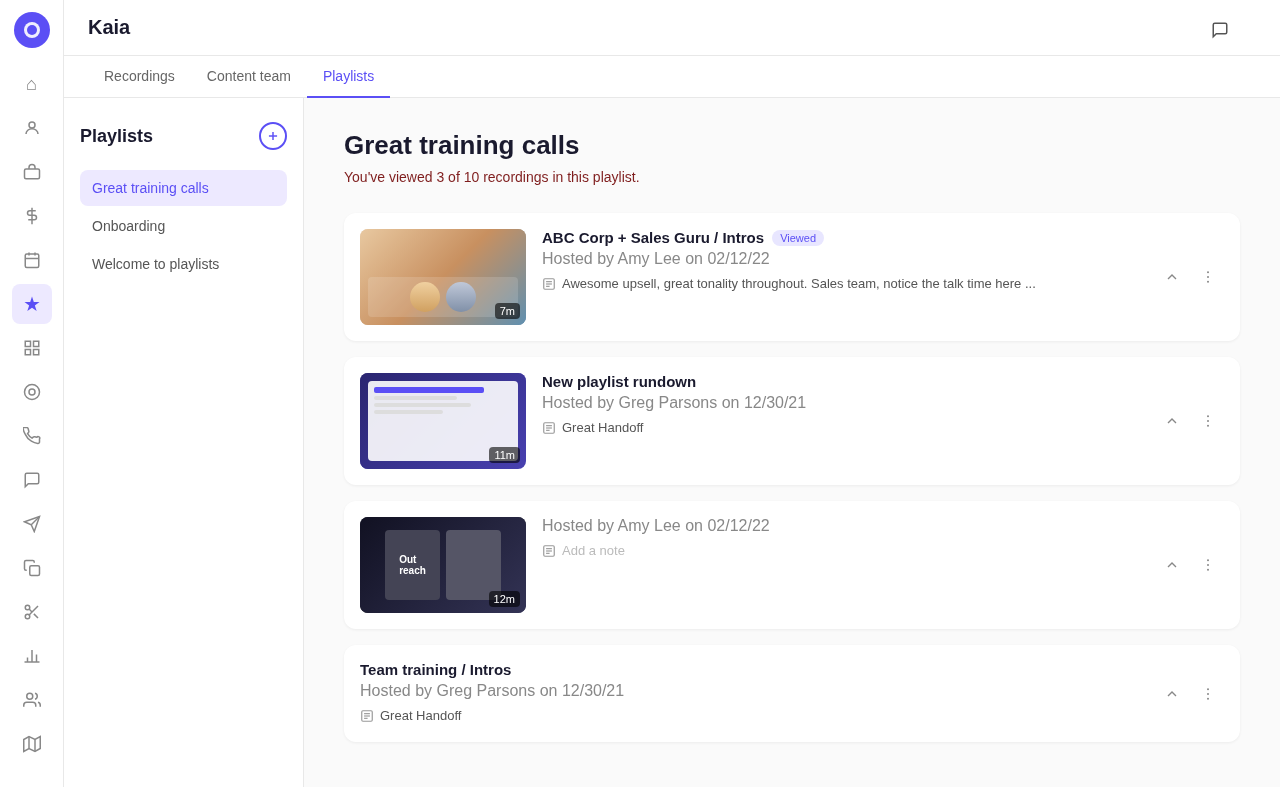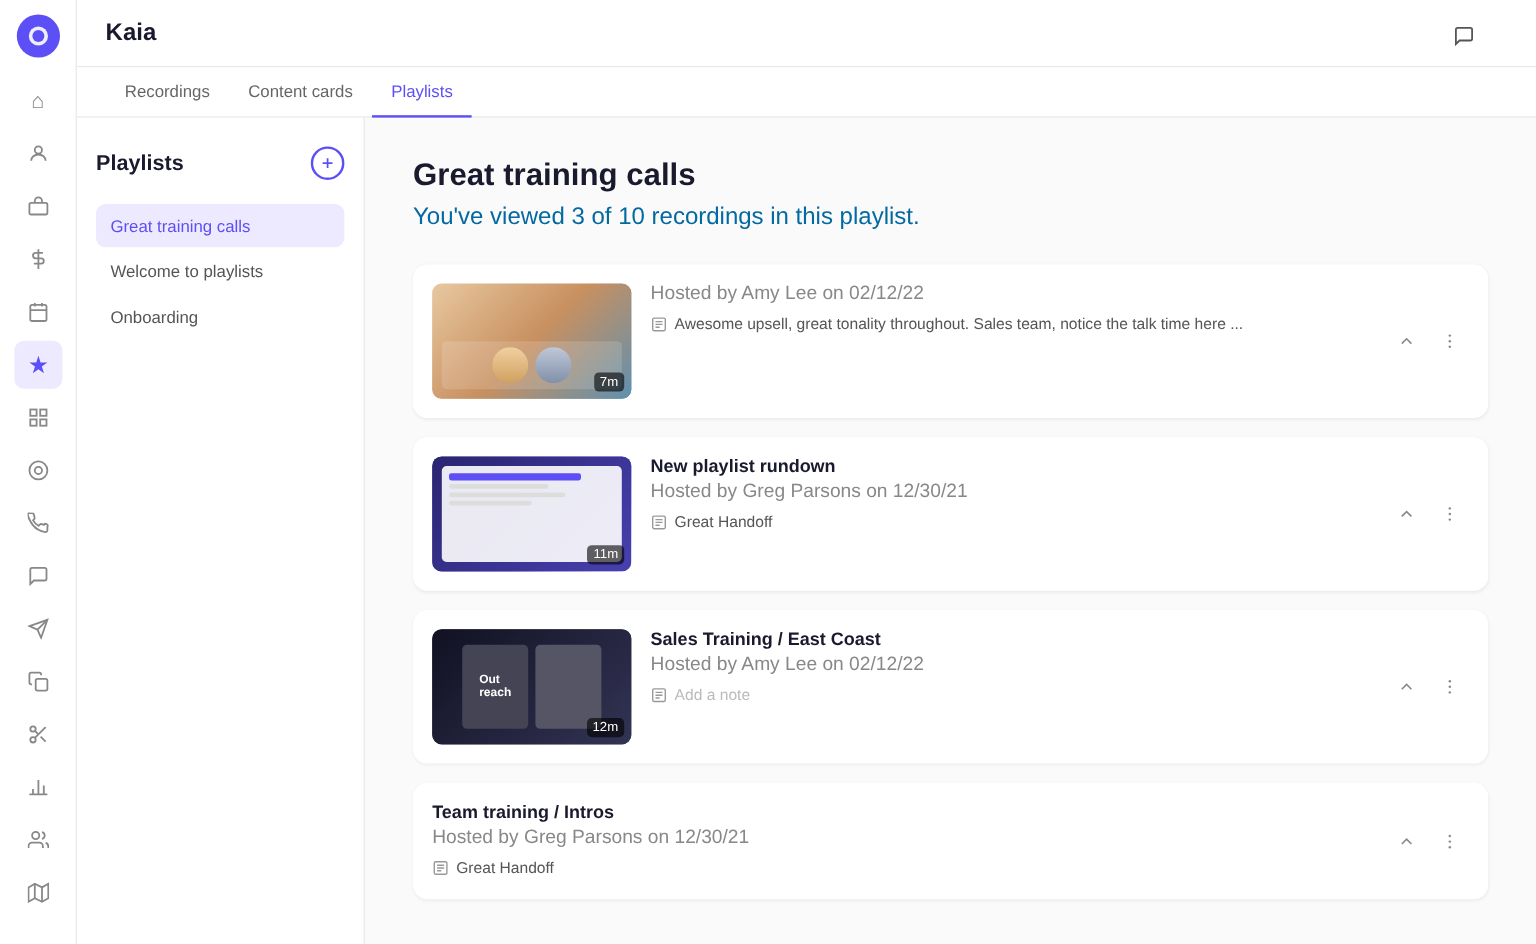--- a/index.html
+++ b/index.html
@@ -170,22 +170,22 @@
       padding: 32px 40px;
       background: #fafafa;
     }
     .playlist-content-title {
       font-size: 26px;
       font-weight: 700;
       color: #1a1a2e;
       margin-bottom: 8px;
     }
     .playlist-subtitle {
-      font-size: 20px;
-      color: #0369a1;
+      font-size: 14px;
+      color: #7f1d1d;
       margin-bottom: 28px;
     }
 
     
     .recording-item {
       background: #fff;
       border-radius: 12px;
       padding: 16px;
       margin-bottom: 16px;
       display: flex;
@@ -438,39 +438,39 @@
             <rect x="14" y="14" width="7" height="7"></rect>
         </svg>
       </button>
       <button class="new-call-btn">+ Kaia</button>
       <button class="lightning-btn">⚡</button>
     </div>
   </header>
 
   <div class="tabs-row">
     <div class="tab">Recordings</div>
-    <div class="tab">Content cards</div>
+    <div class="tab">Content team</div>
     <div class="tab active">Playlists</div>
   </div>
 
   <div class="body-area">
 
     <aside class="playlists-sidebar">
       <div class="playlists-sidebar-header">
         <span class="playlists-sidebar-title">Playlists</span>
         <button class="add-playlist-btn">
           <svg width="14" height="14" viewBox="0 0 24 24" fill="none" stroke="#5b4ff5" stroke-width="2.5">
             <line x1="12" y1="5" x2="12" y2="19"></line>
               <line x1="5" y1="12" x2="19" y2="12"></line>
           </svg>
         </button>
       </div>
       <div class="playlist-item active">Great training calls</div>
+      <div class="playlist-item">Onboarding</div>
       <div class="playlist-item">Welcome to playlists</div>
-      <div class="playlist-item">Onboarding</div>
     </aside>
 
     <main class="playlist-content">
       <h1 class="playlist-content-title">Great training calls</h1>
       <p class="playlist-subtitle">You've viewed 3 of 10 recordings in this playlist.</p>
 
       <div id="recordings-list">
           <div class="recording-item">
       <div class="recording-thumb thumb-1">
         <div style="width:100%;height:100%;background:linear-gradient(135deg,#e8c8a0,#c89060,#6090b0);position:relative;">
@@ -479,20 +479,24 @@
           <div style="width:100%;height:100%;background:linear-gradient(180deg,#f0d0a0,#d0a060);"></div>
         </div>
         <div style="width:30px;height:30px;background:#ddd;border-radius:50%;overflow:hidden;">
           <div style="width:100%;height:100%;background:linear-gradient(180deg,#c0c8d8,#8090a8);"></div>
         </div>
       </div>
     </div>
         <div class="recording-duration">7m</div>
       </div>
       <div class="recording-info">
+        <div class="recording-title-row">
+          <span class="recording-title">ABC Corp + Sales Guru / Intros</span>
+          <span class="viewed-badge">Viewed</span>
+        </div>
         <div class="recording-host">Hosted by Amy Lee on 02/12/22</div>
 
       <div class="recording-note">
         <span class="note-icon">
           <svg width="14" height="14" viewBox="0 0 24 24" fill="none" stroke="#999" stroke-width="2">
             <rect x="3" y="3" width="18" height="18" rx="2"></rect>
                     <line x1="7" y1="8" x2="17" y2="8"></line>
             <line x1="7" y1="12" x2="17" y2="12"></line>
                     <line x1="7" y1="16" x2="13" y2="16"></line>
           </svg>
@@ -563,24 +567,20 @@
     </div>
           <div class="recording-item">
       <div class="recording-thumb thumb-3">
         <div style="width:100%;height:100%;background:linear-gradient(135deg,#111122,#333355);position:relative;display:flex;align-items:center;justify-content:center;gap:6px;padding:8px;">
       <div style="width:55px;height:70px;background:#445;border-radius:4px;display:flex;align-items:center;justify-content:center;color:white;font-size:10px;font-weight:bold;">Out<br>reach</div>
       <div style="width:55px;height:70px;background:#556;border-radius:4px;"></div>
     </div>
         <div class="recording-duration">12m</div>
       </div>
       <div class="recording-info">
-        <div class="recording-title-row">
-          <span class="recording-title">Sales Training / East Coast</span>
-
-        </div>
         <div class="recording-host">Hosted by Amy Lee on 02/12/22</div>
 
       <div class="recording-note">
         <span class="note-icon">
           <svg width="14" height="14" viewBox="0 0 24 24" fill="none" stroke="#999" stroke-width="2">
             <rect x="3" y="3" width="18" height="18" rx="2"></rect>
                     <line x1="7" y1="8" x2="17" y2="8"></line>
             <line x1="7" y1="12" x2="17" y2="12"></line>
                     <line x1="7" y1="16" x2="13" y2="16"></line>
           </svg>

